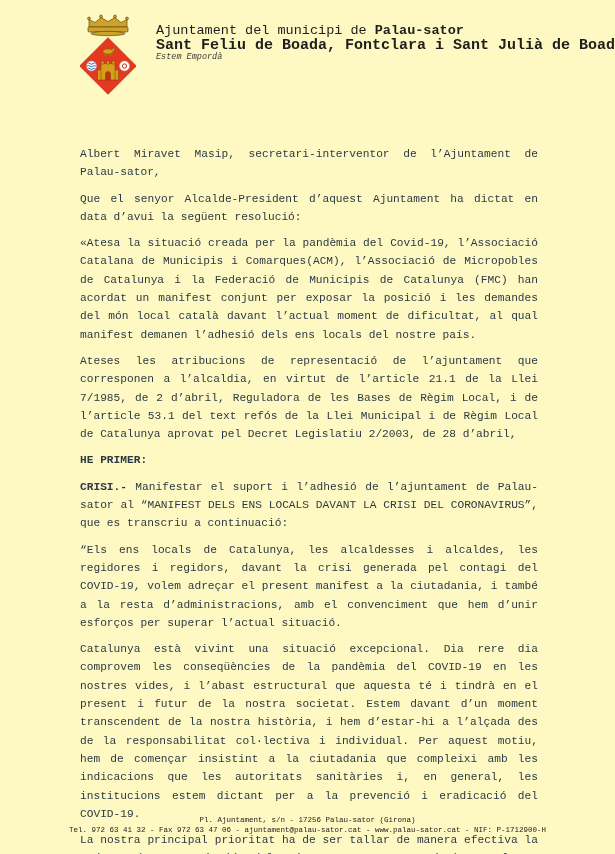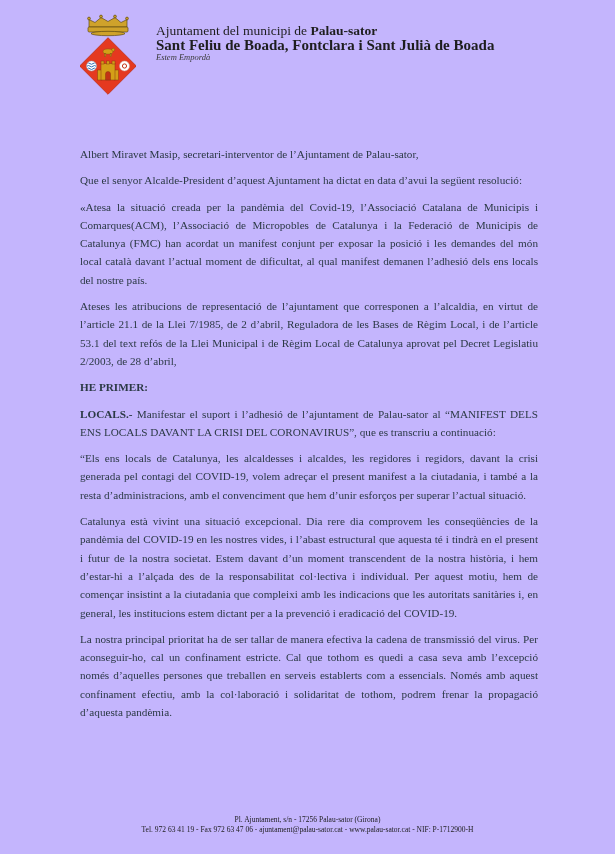--- a/index.html
+++ b/index.html
@@ -1,20 +1,20 @@
 <!DOCTYPE html>
 <html><head>
 <meta charset="utf-8">
 <style>
   html,body { margin:0; padding:0; background:#e9e9e9; }
   .page {
     position:relative;
     width:615px; height:854px;
-    background:#c4b5fd;
-    font-family:Liberation Serif, serif;
+    background:#fef9c3;
+    font-family:Liberation Mono, monospace;
     margin:0 auto;
     overflow:hidden;
   }
 
   
   .header { position:absolute; left:80px; top:14px; display:flex; align-items:flex-start; }
   .logo { width:56px; height:84px; flex:0 0 auto; }
   .header-text { margin-left:20px; padding-top:9px; color:#1e1e1e; }
   .org-line { font-size:13.5px; line-height:15px; white-space:nowrap; }
   .org-line .org-bold { font-weight:bold; }
@@ -98,24 +98,24 @@
       <div class="region">Estem Empordà</div>
     </div>
   </div>
 
   <div class="content">
     <p>Albert Miravet Masip, secretari-interventor de l’Ajuntament de Palau-sator,</p>
     <p>Que el senyor Alcalde-President d’aquest Ajuntament ha dictat en data d’avui la següent resolució:</p>
     <p>«Atesa la situació creada per la pandèmia del Covid-19, l’Associació Catalana de Municipis i Comarques(ACM), l’Associació de Micropobles de Catalunya i la Federació de Municipis de Catalunya (FMC) han acordat un manifest conjunt per exposar la posició i les demandes del món local català davant l’actual moment de dificultat, al qual manifest demanen l’adhesió dels ens locals del nostre país.</p>
     <p>Ateses les atribucions de representació de l’ajuntament que corresponen a l’alcaldia, en virtut de l’article 21.1 de la Llei 7/1985, de 2 d’abril, Reguladora de les Bases de Règim Local, i de l’article 53.1 del text refós de la Llei Municipal i de Règim Local de Catalunya aprovat pel Decret Legislatiu 2/2003, de 28 d’abril,</p>
     <p class="heading">HE PRIMER:</p>
-    <p><span class="b">LOCALS.-</span><span> Manifestar el suport i l’adhesió de l’ajuntament de Palau-sator al “MANIFEST DELS ENS LOCALS DAVANT LA CRISI DEL CORONAVIRUS”, que es transcriu a continuació:</span></p>
+    <p><span class="b">CRISI.-</span><span> Manifestar el suport i l’adhesió de l’ajuntament de Palau-sator al “MANIFEST DELS ENS LOCALS DAVANT LA CRISI DEL CORONAVIRUS”, que es transcriu a continuació:</span></p>
     <p>“Els ens locals de Catalunya, les alcaldesses i alcaldes, les regidores i regidors, davant la crisi generada pel contagi del COVID-19, volem adreçar el present manifest a la ciutadania, i també a la resta d’administracions, amb el convenciment que hem d’unir esforços per superar l’actual situació.</p>
     <p>Catalunya està vivint una situació excepcional. Dia rere dia comprovem les conseqüències de la pandèmia del COVID-19 en les nostres vides, i l’abast estructural que aquesta té i tindrà en el present i futur de la nostra societat. Estem davant d’un moment transcendent de la nostra història, i hem d’estar-hi a l’alçada des de la responsabilitat col·lectiva i individual. Per aquest motiu, hem de començar insistint a la ciutadania que compleixi amb les indicacions que les autoritats sanitàries i, en general, les institucions estem dictant per a la prevenció i eradicació del COVID-19.</p>
     <p>La nostra principal prioritat ha de ser tallar de manera efectiva la cadena de transmissió del virus. Per aconseguir-ho, cal un confinament estricte. Cal que tothom es quedi a casa seva amb l’excepció només d’aquelles persones que treballen en serveis establerts com a essencials. Només amb aquest confinament efectiu, amb la col·laboració i solidaritat de tothom, podrem frenar la propagació d’aquesta pandèmia.</p>
   </div>
 
   <div class="footer">
     <div>Pl. Ajuntament, s/n - 17256 Palau-sator (Girona)</div>
-    <div>Tel. 972 63 41 19 - Fax 972 63 47 06 - ajuntament@palau-sator.cat - www.palau-sator.cat - NIF: P-1712900-H</div>
+    <div>Tel. 972 63 41 32 - Fax 972 63 47 06 - ajuntament@palau-sator.cat - www.palau-sator.cat - NIF: P-1712900-H</div>
   </div>
 
 </div>
 
 </body></html>

